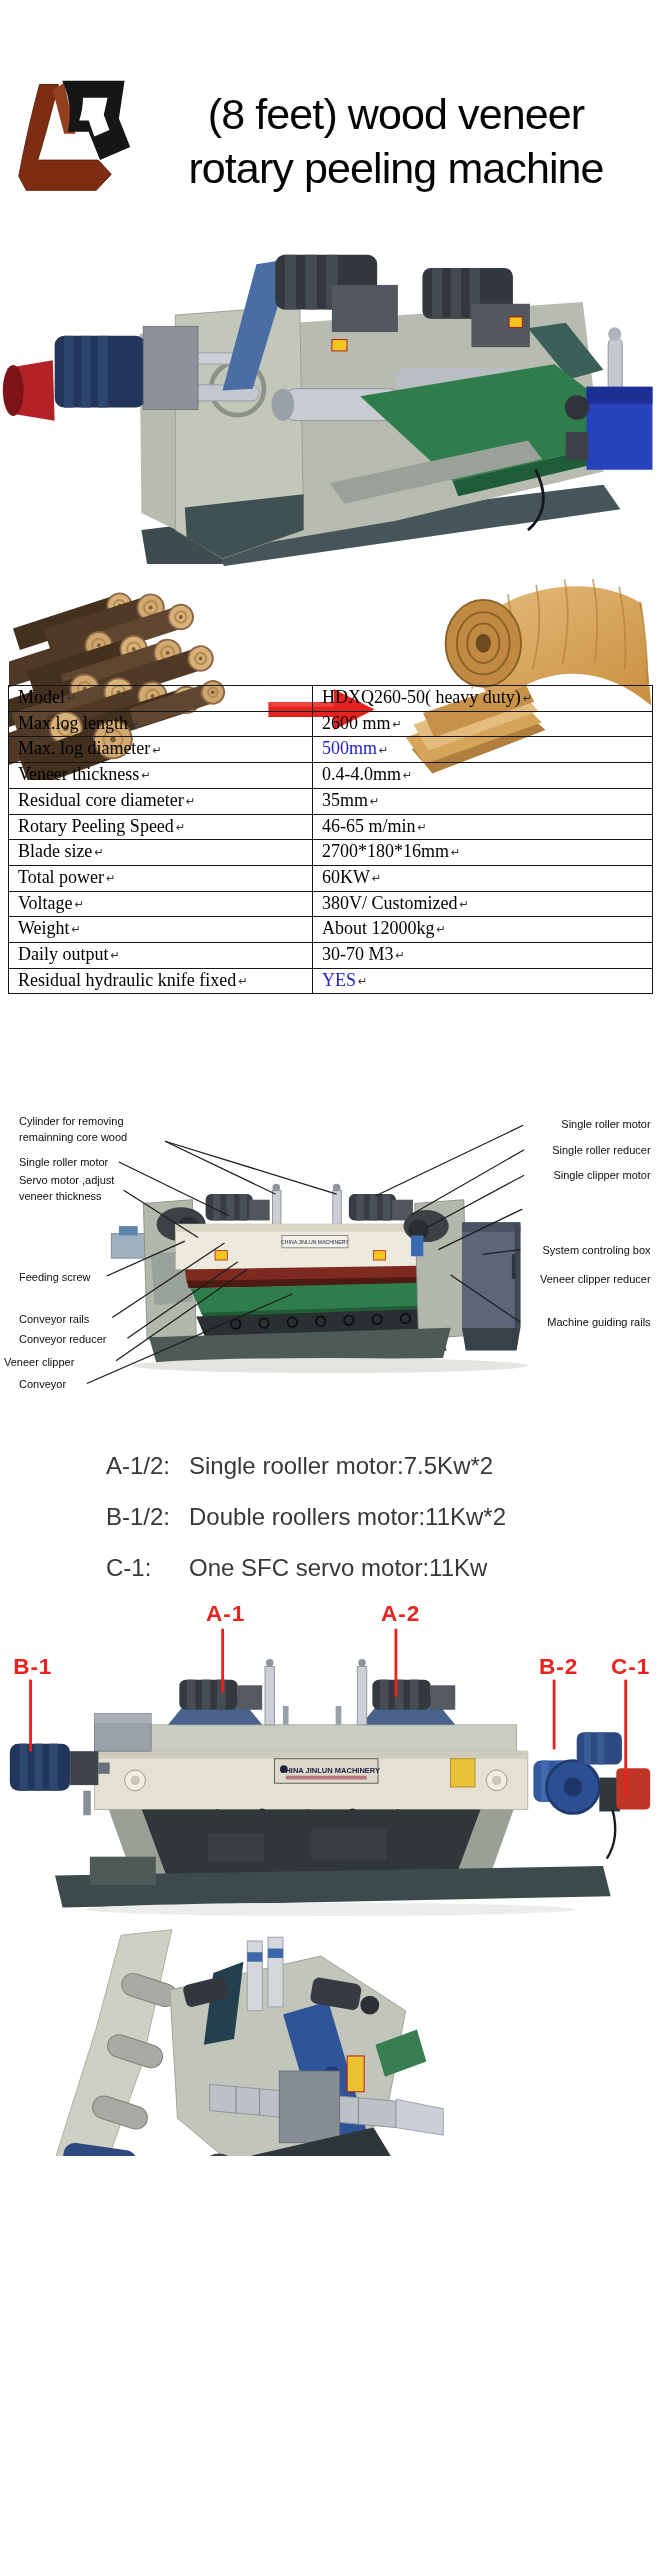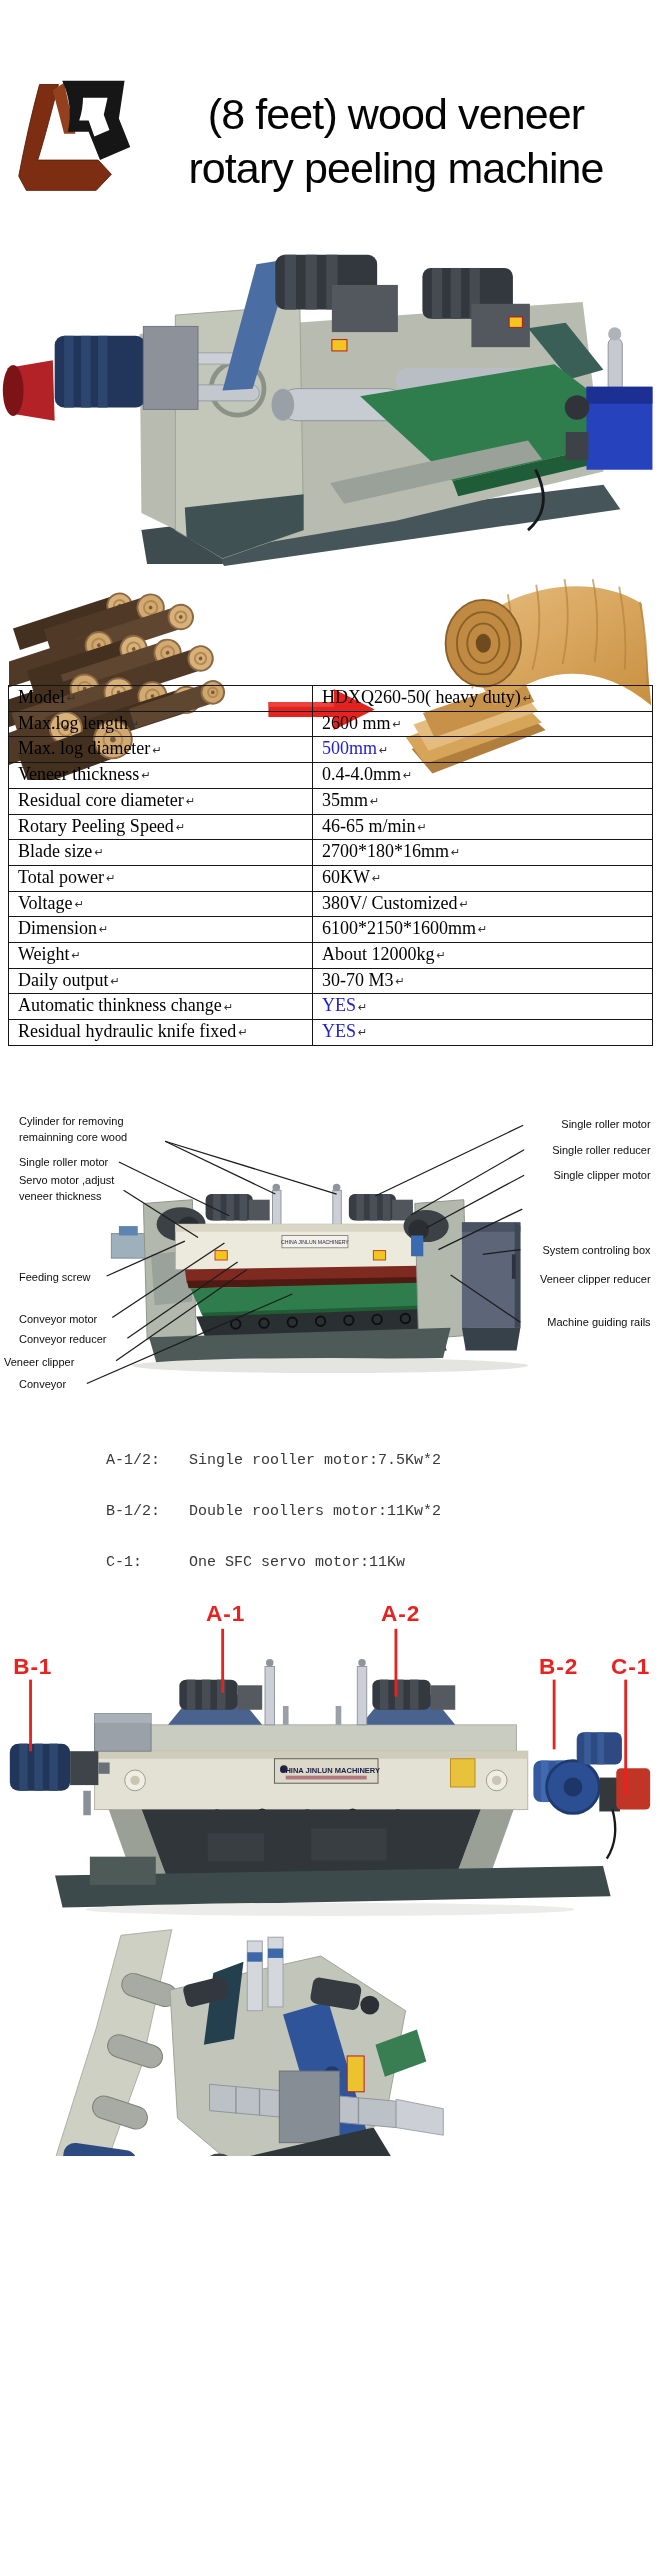--- a/index.html
+++ b/index.html
@@ -19,21 +19,21 @@
     padding:0 0 0 9.4px;overflow:hidden;white-space:nowrap;}
   .ret{font-size:11.3px;color:#333;margin-left:1.9px;vertical-align:0.9px;}
   .hl{color:var(--hl,#2222cc);margin-top:24px;}
 
   
   .callout-label{position:absolute;font-size:11px;line-height:16px;color:#0d0d0d;
     white-space:pre-line;}
   .callout-label.right{text-align:right;}
 
   
-  .motor-line{position:absolute;left:106px;display:flex;font-size:15px;color:#383838;font-family:Liberation Mono, monospace;}
+  .motor-line{position:absolute;left:106px;display:flex;font-size:24px;color:#383838;}
   .motor-code{width:83px;flex:none;}
 
   
   .part-label{position:absolute;font-size:22.6px;font-weight:bold;letter-spacing:0.9px;
     color:var(--red,#e8231f);}
   .redline{stroke:var(--red,#e8231f);stroke-width:3;}
   .callout-line{stroke:#1c1c1c;stroke-width:1.3;}
 </style>
 </head>
 <body>
@@ -265,34 +265,26 @@
         </tr>
         <tr>
           <td><span>Total power</span><span class="ret">↵</span></td>
           <td><span>60KW</span><span class="ret">↵</span></td>
         </tr>
         <tr>
           <td><span>Voltage</span><span class="ret">↵</span></td>
           <td><span>380V/ Customized</span><span class="ret">↵</span></td>
         </tr>
         <tr>
-          <td><span>Dimension</span><span class="ret">↵</span></td>
-          <td><span>6100*2150*1600mm</span><span class="ret">↵</span></td>
-        </tr>
-        <tr>
           <td><span>Weight</span><span class="ret">↵</span></td>
           <td><span>About 12000kg</span><span class="ret">↵</span></td>
         </tr>
         <tr>
           <td><span>Daily output</span><span class="ret">↵</span></td>
           <td><span>30-70 M3</span><span class="ret">↵</span></td>
-        </tr>
-        <tr>
-          <td><span>Automatic thinkness change</span><span class="ret">↵</span></td>
-          <td><span class="hl">YES</span><span class="ret">↵</span></td>
         </tr>
         <tr>
           <td><span>Residual hydraulic knife fixed</span><span class="ret">↵</span></td>
           <td><span class="hl">YES</span><span class="ret">↵</span></td>
         </tr>
       </tbody>
   </table>
 
   <svg class="abs" style="left:0;top:1113px" width="660" height="311" viewBox="0 0 700 330">
     <rect x="118" y="128" width="44" height="26" fill="#9fb0bd" stroke="#7d8b96"></rect>
@@ -374,21 +366,21 @@
       <line x1="552" y1="222" x2="478" y2="172"></line>
     </g>
   </svg>
 
   <div class="callout-label" style="left:19px;top:1113px">Cylinder for removing
 remainning core wood</div>
   <div class="callout-label" style="left:19px;top:1154px">Single roller motor</div>
   <div class="callout-label" style="left:19px;top:1172px">Servo motor ,adjust
 veneer thickness</div>
   <div class="callout-label" style="left:19px;top:1269px">Feeding screw</div>
-  <div class="callout-label" style="left:19px;top:1311px">Conveyor motor</div>
+  <div class="callout-label" style="left:19px;top:1311px">Conveyor rails</div>
   <div class="callout-label" style="left:19px;top:1331px">Conveyor reducer</div>
   <div class="callout-label" style="left:4px;top:1354px">Veneer clipper</div>
   <div class="callout-label" style="left:19px;top:1376px">Conveyor</div>
   <div class="callout-label right" style="right:9.4px;top:1116px">Single roller motor</div>
   <div class="callout-label right" style="right:9.4px;top:1142px">Single roller reducer</div>
   <div class="callout-label right" style="right:9.4px;top:1167px">Single clipper motor</div>
   <div class="callout-label right" style="right:9.4px;top:1271px">Veneer clipper reducer</div>
   <div class="callout-label right" style="right:9.4px;top:1242px">System controling box</div>
   <div class="callout-label right" style="right:9.4px;top:1314px">Machine guiding rails</div>
 

